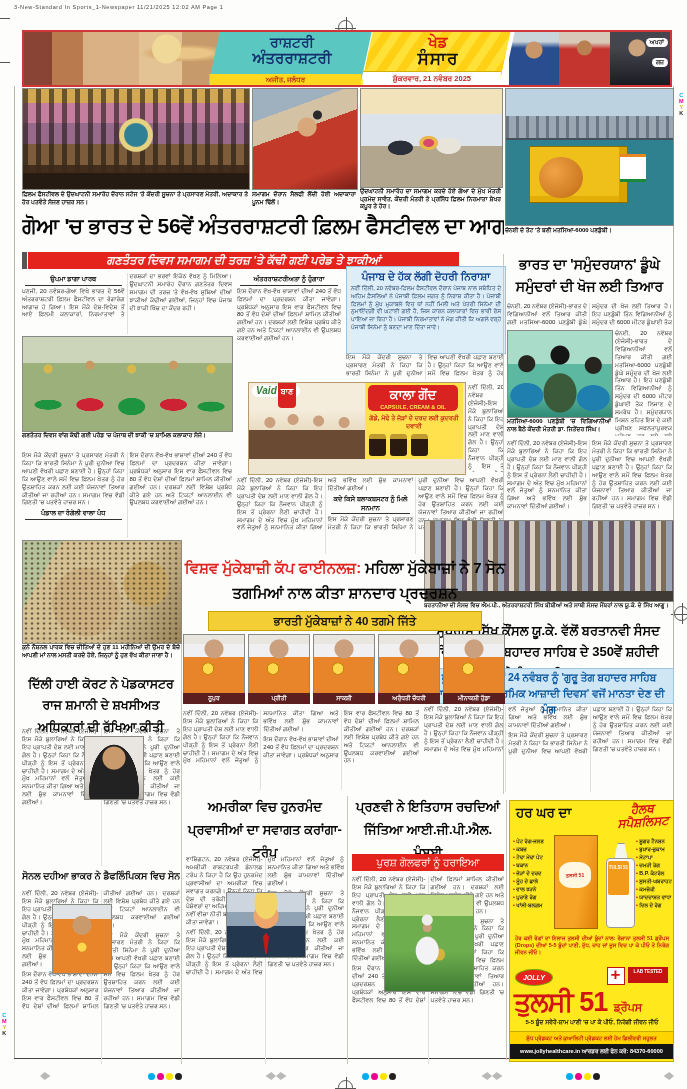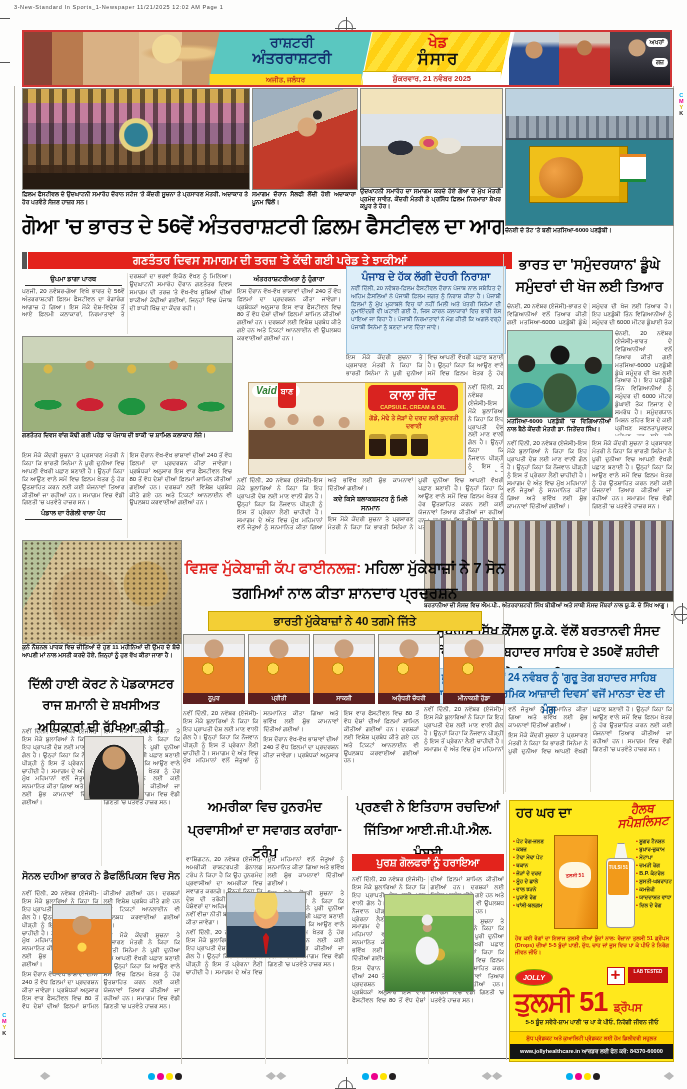--- a/index.html
+++ b/index.html
@@ -124,21 +124,21 @@
      clip-path:polygon(50% 0,100% 20%,60% 100%,40% 100%,0 20%);}
   .ph-golf{background:
      radial-gradient(circle at 48% 26%, #eee 0 5px, transparent 6px),
      radial-gradient(circle at 48% 34%, #caa07e 0 4px, transparent 5px),
      radial-gradient(ellipse at 48% 58%, #f3f3f5 0 11px, transparent 12px),
      radial-gradient(ellipse at 62% 62%, #d7b23c 0 5px, transparent 6px),
      linear-gradient(180deg,#bed983 0 22%,#6fae4e 22% 58%,#3f7d35 100%);}
   
   .kicker{background:#e3231c;color:#fff;font-weight:800;font-size:11.5px;text-align:center;line-height:17px;}
   .yellowbanner{background:#f3cf35;color:#111;font-weight:800;font-size:11.5px;text-align:center;line-height:18px;border:1px solid #c7a500;}
-  .redbanner{background:#e3231c;color:#fff;font-weight:700;font-size:10.5px;text-align:center;line-height:17px;}
+  .redbanner{background:#e3231c;color:#fff;font-weight:400;font-size:10.5px;text-align:center;line-height:17px;}
   .bluebox{background:#ddeef9;border:1px solid #9cc3dd;padding:3px 4px;}
   .bluebox h3{margin:0 0 2px 0;font-size:10.5px;font-weight:800;color:#0a3f8c;text-align:center;white-space:nowrap;}
   .bluebox .b{font-size:5.8px;line-height:1.35;text-align:justify;color:#16365c;}
   .bluesub{background:#cfe6f4;border:1px solid #9fc8e0;color:#0a58a0;font-weight:800;font-size:10.5px;
      text-align:center;line-height:1.5;padding:1px 2px;}
   .vline{position:absolute;width:1px;background:#c9c6be;}
   
   .vaid{border:1px solid #b89a6a;display:flex;flex-wrap:wrap;overflow:hidden;background:#efe6d2;}
   .vaid .lz{width:116px;height:76px;position:relative;background:
      radial-gradient(circle at 18% 52%, #caa07e 0 5px, transparent 6px),
@@ -267,21 +267,21 @@
   <div class="ph ph-sub" style="left:505px;top:88px;width:167px;height:136px;">
     <div class="bridge"></div>
     <div class="mach"></div>
     <div class="sph"></div>
     <div class="flag"></div>
   </div>
   <div class="abs cap" style="left:505px;top:227px;width:167px;height:9px;">ਚੇਨਈ ਦੇ ਤੱਟ 'ਤੇ ਬਣੀ ਮਤਸਿਆ-6000 ਪਣਡੁੱਬੀ।</div>
 
   <div class="abs hl" style="left:22px;top:214px;width:482px;height:34px;font-size:21px;white-space:nowrap;overflow:hidden;letter-spacing:-0.3px;">ਗੋਆ 'ਚ ਭਾਰਤ ਦੇ 56ਵੇਂ ਅੰਤਰਰਾਸ਼ਟਰੀ ਫ਼ਿਲਮ ਫੈਸਟੀਵਲ ਦਾ ਆਗਾਜ਼</div>
   <div class="abs" style="left:22px;top:252px;width:5px;height:17px;background:#555;"></div>
-  <div class="abs kicker" style="left:28px;top:252px;width:484px;height:17px;">ਗਣਤੰਤਰ ਦਿਵਸ ਸਮਾਗਮ ਦੀ ਤਰਜ਼ 'ਤੇ ਕੱਢੀ ਗਈ ਪਰੇਡ ਤੇ ਝਾਕੀਆਂ</div>
+  <div class="abs kicker" style="left:28px;top:252px;width:431px;height:17px;font-style:italic;">ਗਣਤੰਤਰ ਦਿਵਸ ਸਮਾਗਮ ਦੀ ਤਰਜ਼ 'ਤੇ ਕੱਢੀ ਗਈ ਪਰੇਡ ਤੇ ਝਾਕੀਆਂ</div>
 
   <div class="abs txt cols2" style="left:22px;top:273px;width:210px;height:61px;">
     <div class="sh">ਉਪਮਾ ਡਾਗਾ ਪਾਰਥ</div>
     <p>ਪਣਜੀ, 20 ਨਵੰਬਰ-ਗੋਆ ਵਿਖੇ ਭਾਰਤ ਦੇ 56ਵੇਂ ਅੰਤਰਰਾਸ਼ਟਰੀ ਫ਼ਿਲਮ ਫੈਸਟੀਵਲ ਦਾ ਰੰਗਾਰੰਗ ਆਗਾਜ਼ ਹੋ ਗਿਆ। ਇਸ ਮੌਕੇ ਦੇਸ਼-ਵਿਦੇਸ਼ ਤੋਂ ਆਏ ਫ਼ਿਲਮੀ ਕਲਾਕਾਰਾਂ, ਨਿਰਮਾਤਾਵਾਂ ਤੇ ਦਰਸ਼ਕਾਂ ਦਾ ਭਰਵਾਂ ਇਕੱਠ ਵੇਖਣ ਨੂੰ ਮਿਲਿਆ। ਉਦਘਾਟਨੀ ਸਮਾਰੋਹ ਦੌਰਾਨ ਗਣਤੰਤਰ ਦਿਵਸ ਸਮਾਗਮ ਦੀ ਤਰਜ਼ 'ਤੇ ਵੱਖ-ਵੱਖ ਸੂਬਿਆਂ ਦੀਆਂ ਝਾਕੀਆਂ ਕੱਢੀਆਂ ਗਈਆਂ, ਜਿਨ੍ਹਾਂ ਵਿਚ ਪੰਜਾਬ ਦੀ ਝਾਕੀ ਖਿੱਚ ਦਾ ਕੇਂਦਰ ਰਹੀ।</p>
   </div>
 
   <div class="ph ph-parade" style="left:22px;top:336px;width:209px;height:94px;"></div>
   <div class="abs cap" style="left:22px;top:432px;width:209px;height:16px;">ਗਣਤੰਤਰ ਦਿਵਸ ਵਾਂਗ ਕੱਢੀ ਗਈ ਪਰੇਡ 'ਚ ਪੰਜਾਬ ਦੀ ਝਾਕੀ 'ਚ ਸ਼ਾਮਿਲ ਕਲਾਕਾਰ ਸੱਜੇ।</div>
 
   <div class="abs txt cols2" style="left:22px;top:452px;width:210px;height:86px;">

